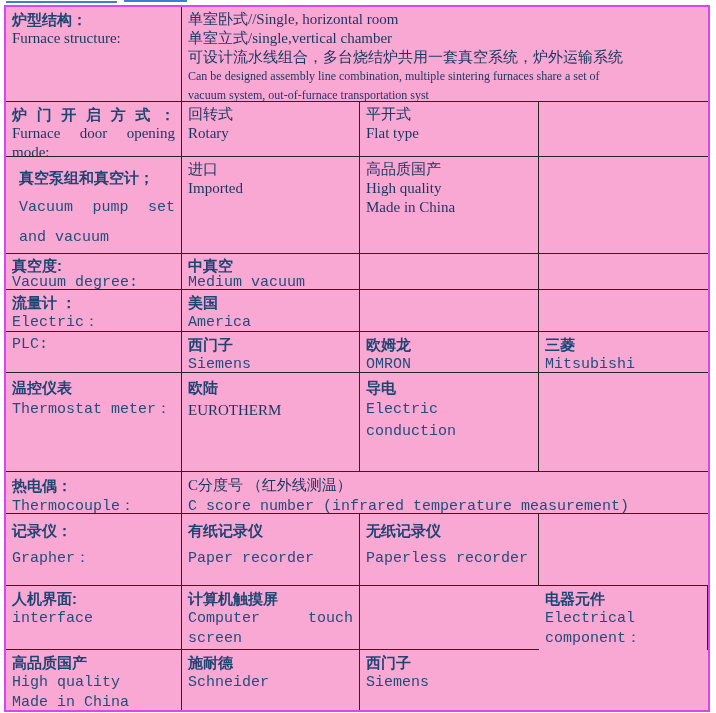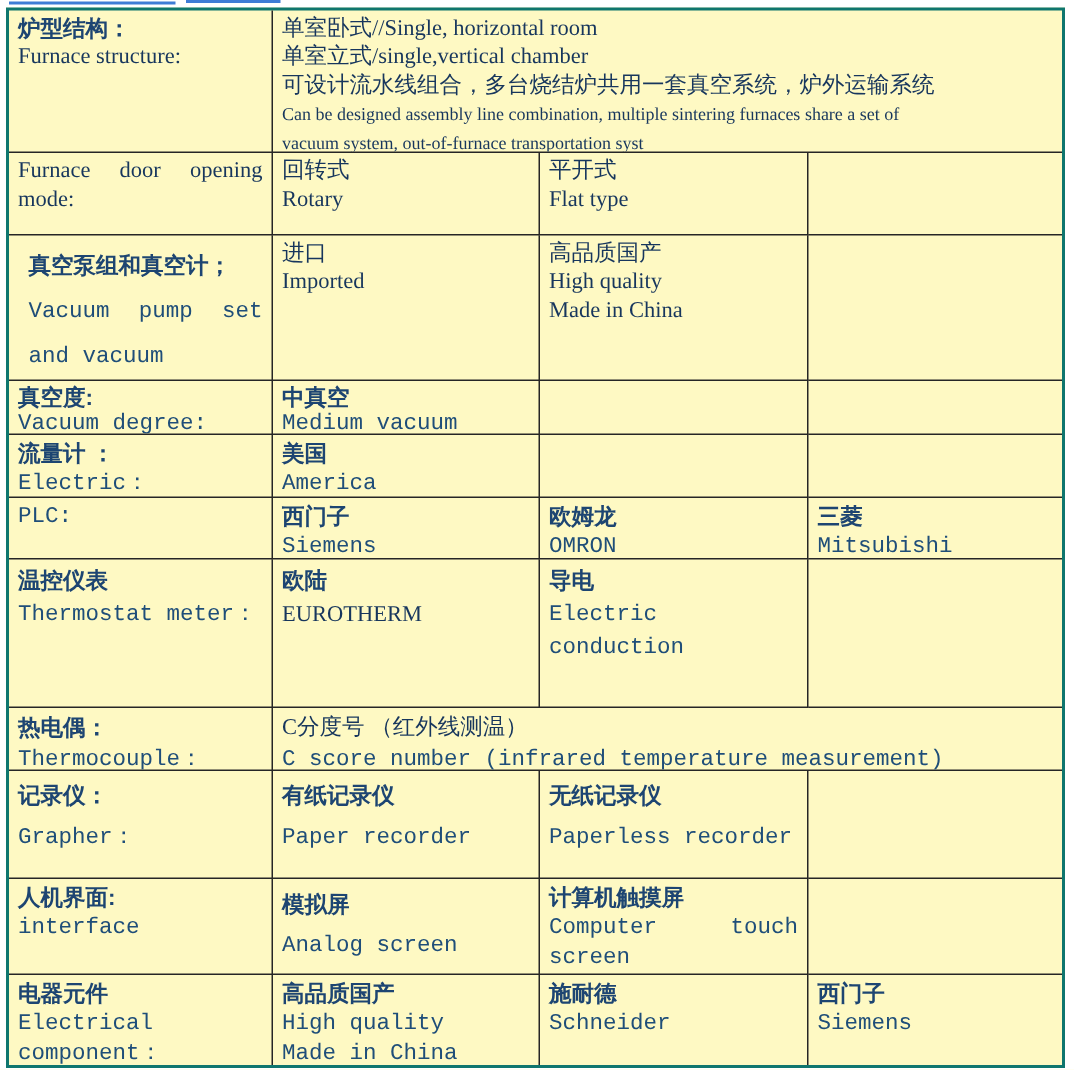--- a/index.html
+++ b/index.html
@@ -16,22 +16,22 @@
   .top-line.seg1 { left: 6px;   top: 1px; width: 111px; }
   .top-line.seg2 { left: 124px; top: 0px; width: 63px; }
 
   
   .spec-table {
     position: absolute;
     left: 4px; top: 5px;
     display: grid;
     grid-template-columns: 176px 178px 179px 169px;
     grid-template-rows: 95px 55px 97px 36px 42px 41px 99px 42px 72px 64px 60px;
-    border: 2px solid #0f766e;
-    background: #fef9c3;
+    border: 2px solid #d946ef;
+    background: #f9a8d4;
   }
   .cell {
     box-sizing: border-box;
     border-right: 1px solid #262626;
     border-bottom: 1px solid #262626;
     padding: 3px 6px 0 6px;
     line-height: 19px;
     overflow: hidden;
   }
   .cell.lc { border-right: none; }
@@ -74,20 +74,21 @@
     </div>
     <div class="cell span3 lc">
       <div class="ens">单室卧式//Single, horizontal room</div>
       <div class="ens">单室立式/single,vertical chamber</div>
       <div class="zhs">可设计流水线组合，多台烧结炉共用一套真空系统，炉外运输系统</div>
       <div class="ens-sm">Can be designed assembly line combination, multiple sintering furnaces share a set of</div>
       <div class="ens-sm">vacuum system, out-of-furnace transportation syst</div>
     </div>
 
     <div class="cell">
+      <div class="zh jline">炉门开启方式：</div>
       <div class="ens jline">Furnace door opening</div>
       <div class="ens">mode:</div>
     </div>
     <div class="cell">
       <div class="zhs">回转式</div>
       <div class="ens">Rotary</div>
     </div>
     <div class="cell">
       <div class="zhs">平开式</div>
       <div class="ens">Flat type</div>
@@ -182,24 +183,20 @@
     <div class="cell lh28">
       <div class="zh">无纸记录仪</div>
       <div class="sans">Paperless recorder</div>
     </div>
     <div class="cell lc"></div>
 
     <div class="cell lh20">
       <div class="zh">人机界面:</div>
       <div class="sans">interface</div>
     </div>
-    <div class="cell lh27">
-      <div class="zh">模拟屏</div>
-      <div class="sans">Analog screen</div>
-    </div>
     <div class="cell lh20">
       <div class="zh">计算机触摸屏</div>
       <div class="sans jline">Computer touch</div>
       <div class="sans">screen</div>
     </div>
     <div class="cell lc"></div>
 
     <div class="cell lh20 lr">
       <div class="zh">电器元件</div>
       <div class="sans">Electrical</div>

